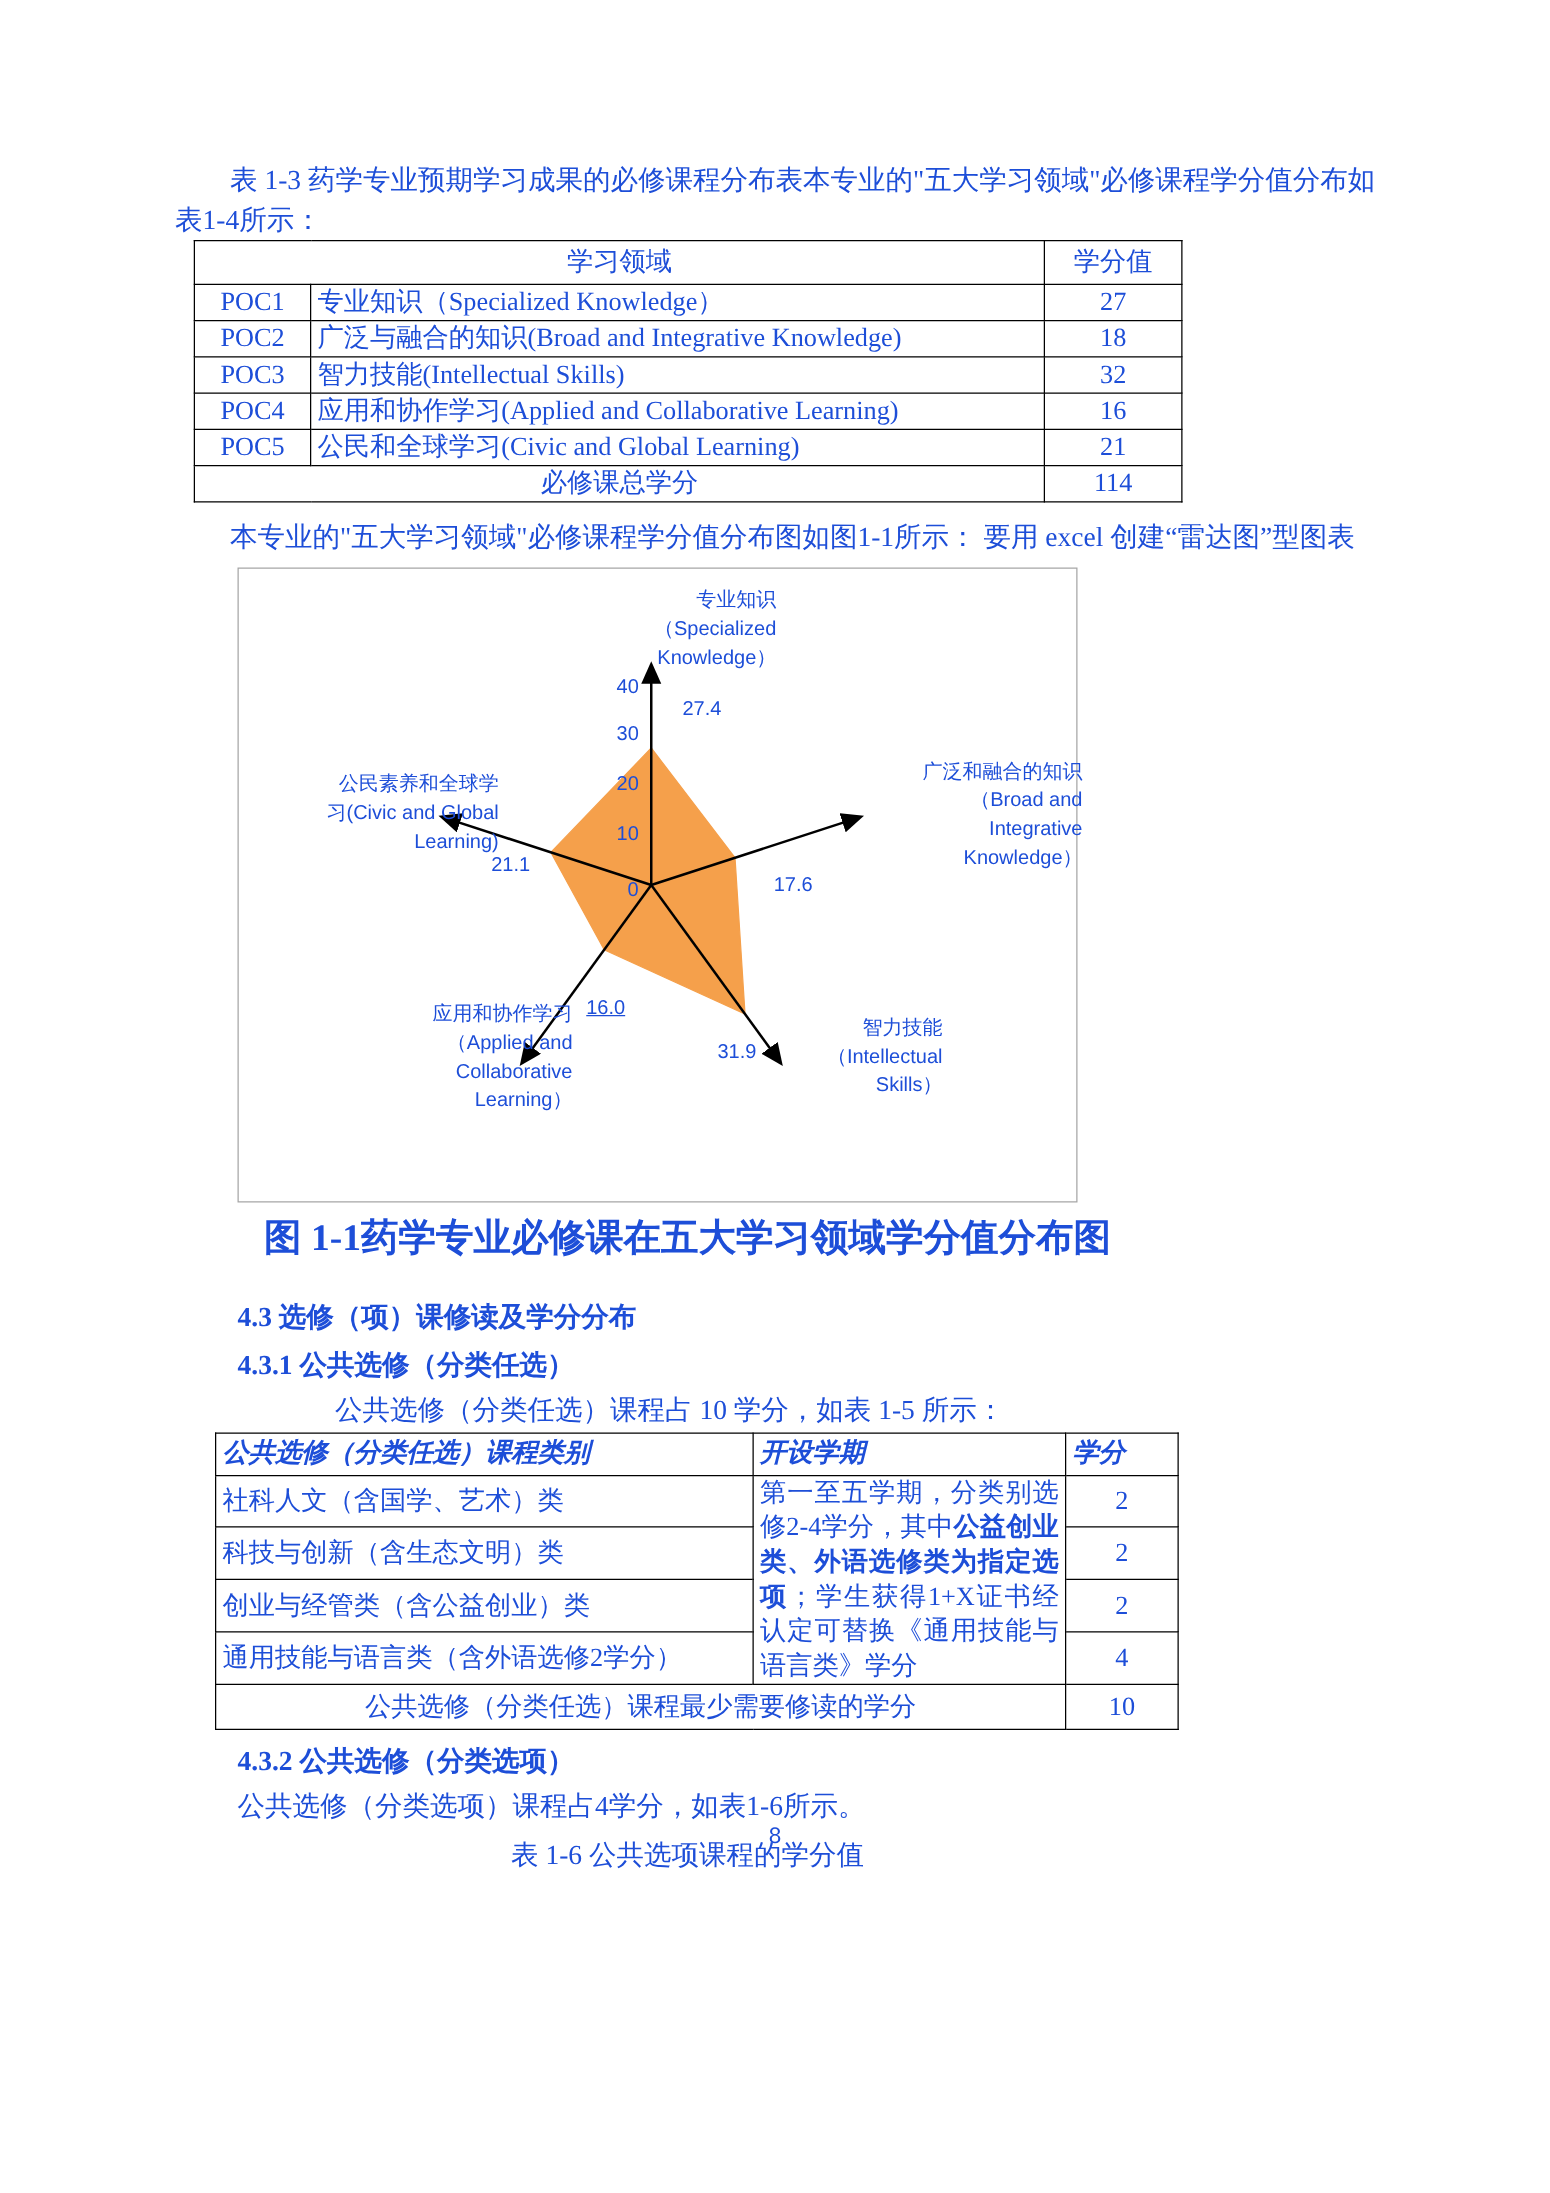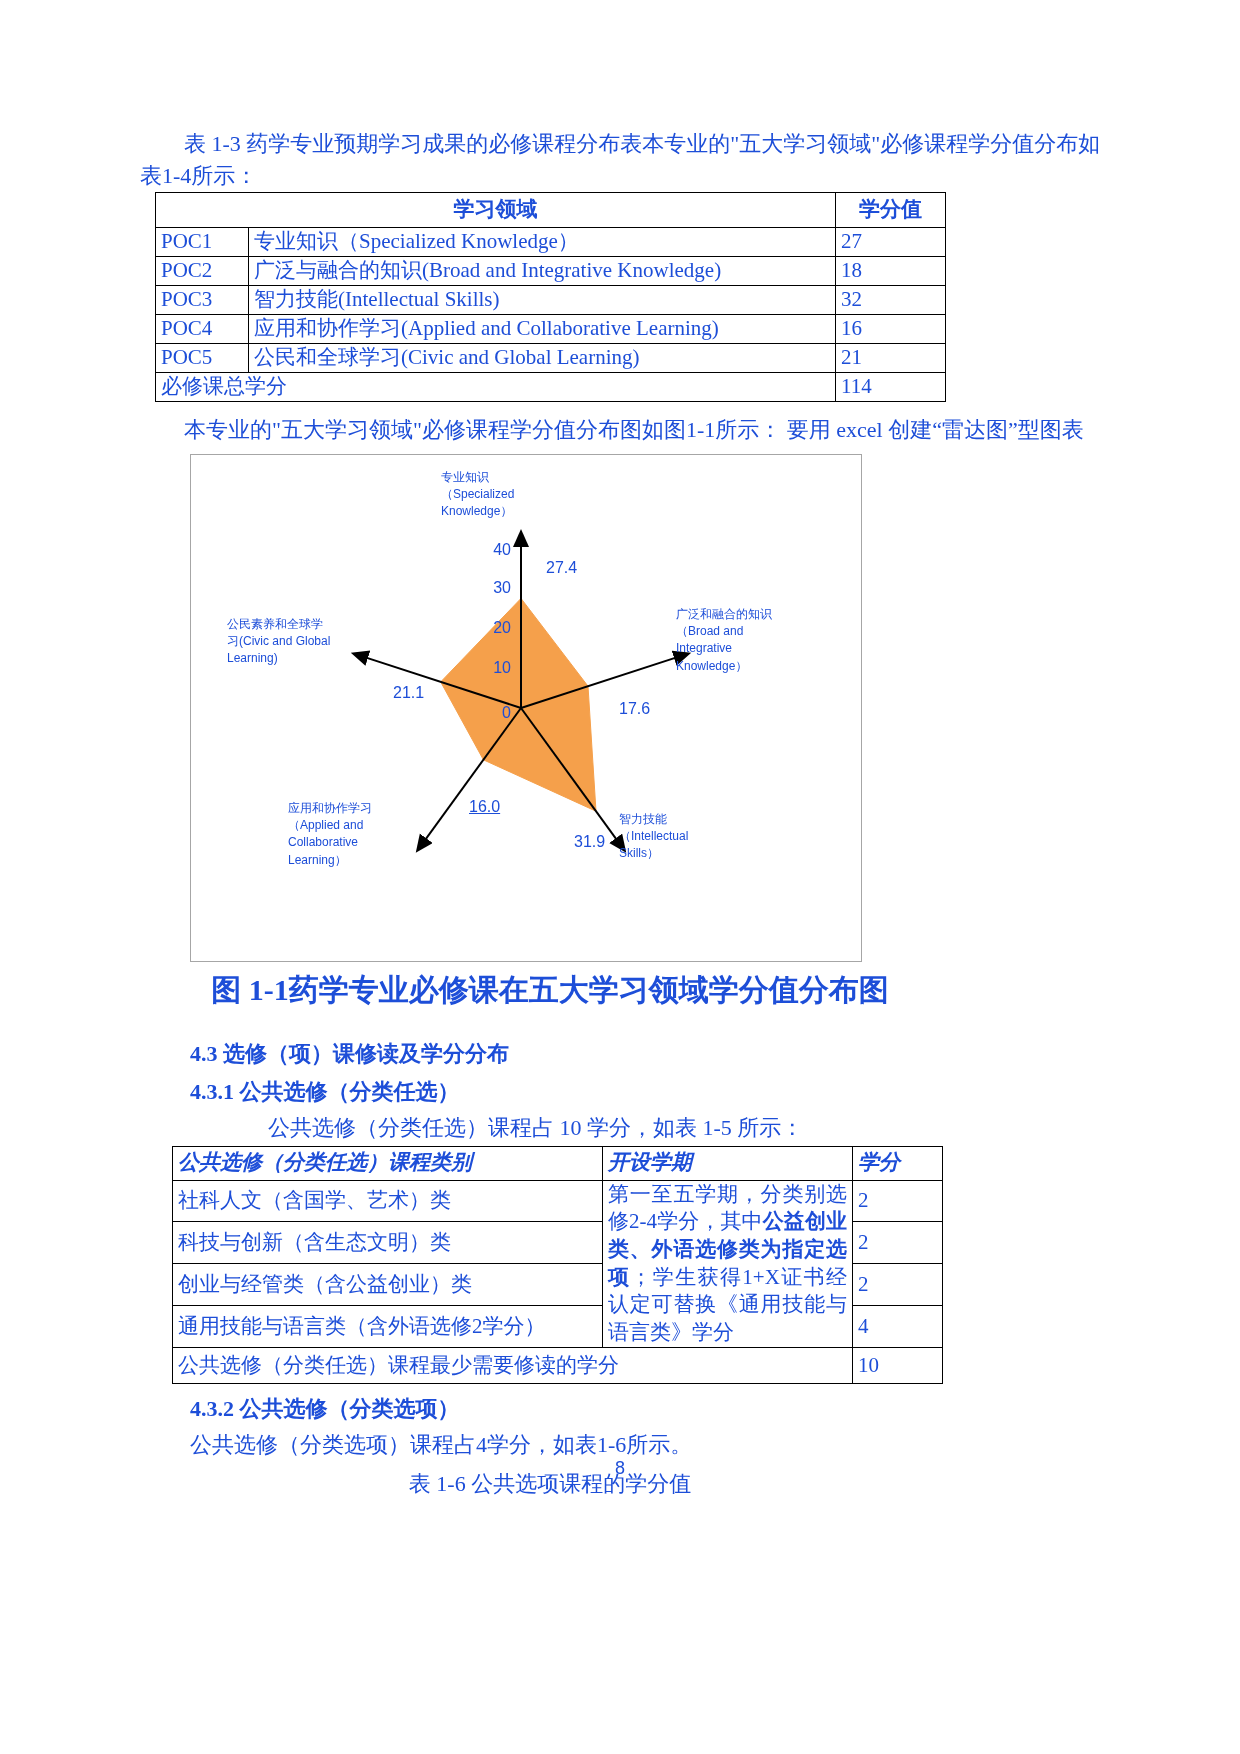--- a/index.html
+++ b/index.html
@@ -10,35 +10,35 @@
   }
   .content { padding:128px 137px 0 140px; }
   .para { font-size:22px; line-height:1.45; word-break:break-all; }
   .indent { text-indent:2em; }
   .center-block { width:790px; margin-left:15px; text-align:center; }
   .table-title { font-size:22px; margin-top:2px; }
   .doc-table { border-collapse:collapse; table-layout:fixed; font-size:21px; margin-left:15px; }
   .doc-table td { border:1px solid #000; padding:0 5px; vertical-align:middle; line-height:1.32; }
   .t1 { width:790px; }
   .t1 td { height:29px; }
-  .t1 .th { font-weight:bold; height:35px; text-align:center; }
-  .c { }
+  .t1 .th { font-weight:normal; height:35px; text-align:center; }
+  .c { text-align:center; }
   .t2 { width:770px; margin-left:32px; margin-top:2px; }
   .t2 td { height:36px; }
   .t2 .th { font-weight:bold; height:34px; text-align:left;font-style:italic; }
   .note-cell { line-height:28px; text-align:justify; vertical-align:top; padding-top:3px; word-break:break-all; }
   .heading { font-size:22px; font-weight:bold; margin-left:50px; line-height:1.5; }
   .caption { font-size:30px; margin-top:8px;font-weight:bold; }
   .chart-box {
     position:relative; width:672px; height:508px; margin-left:50px; margin-top:8px;
     border:1px solid #a6a6a6; background:#fff;
     font-family:"Liberation Sans","DejaVu Sans",sans-serif;
   }
   .chart-box svg { position:absolute; left:0; top:0; }
-  .chart-label { position:absolute; font-size:12px; line-height:1.45; text-align:left; white-space:pre-line; }
+  .chart-label { position:absolute; font-size:16px; line-height:1.45; text-align:right; white-space:pre-line; }
   .chart-num { position:absolute; font-size:16px; line-height:1.2; }
   .tick { width:38px; text-align:right; }
   .page-num { position:absolute; top:1458px; left:0; width:100%; text-align:center; font-size:18px; font-family:"Liberation Sans","DejaVu Sans",sans-serif; }
 </style>
 </head>
 <body>
 
 <div class="page">
   <div class="content">
 

